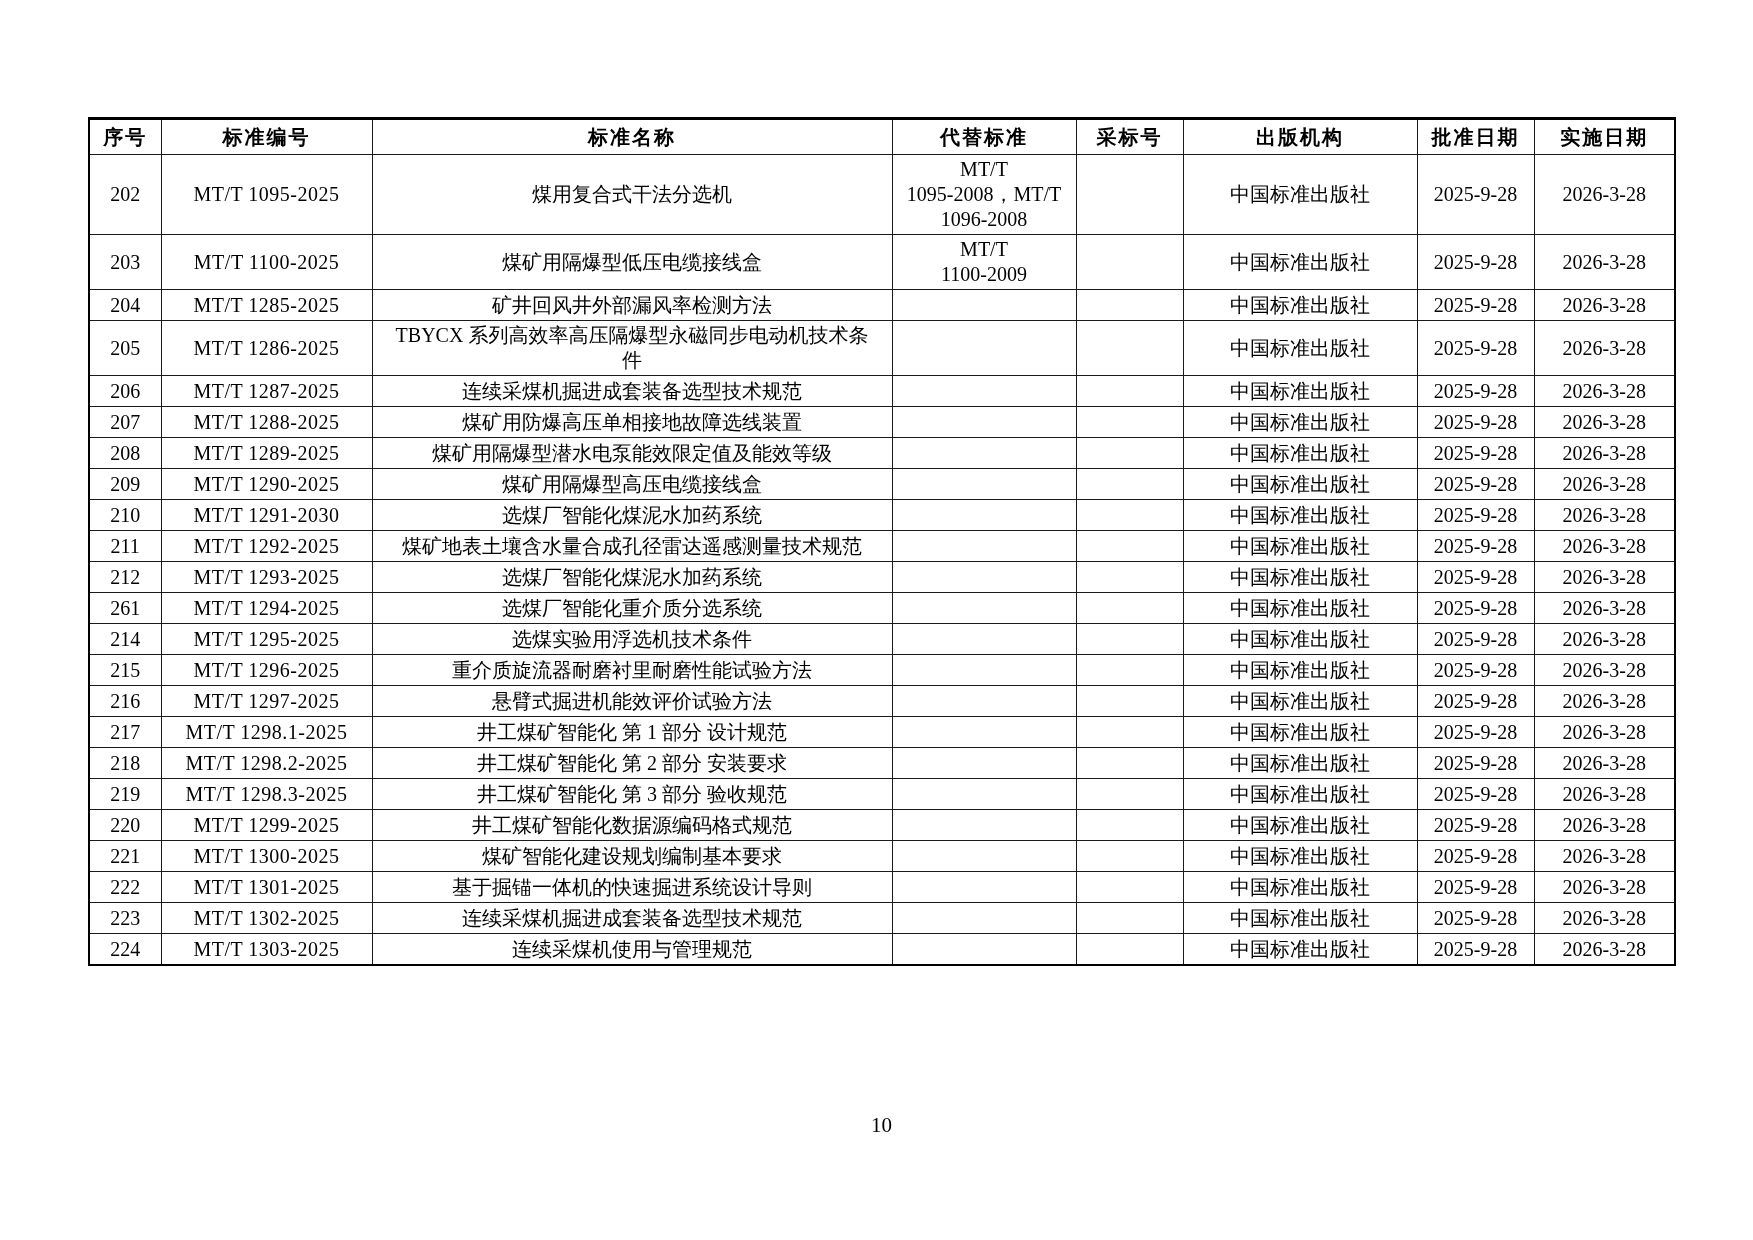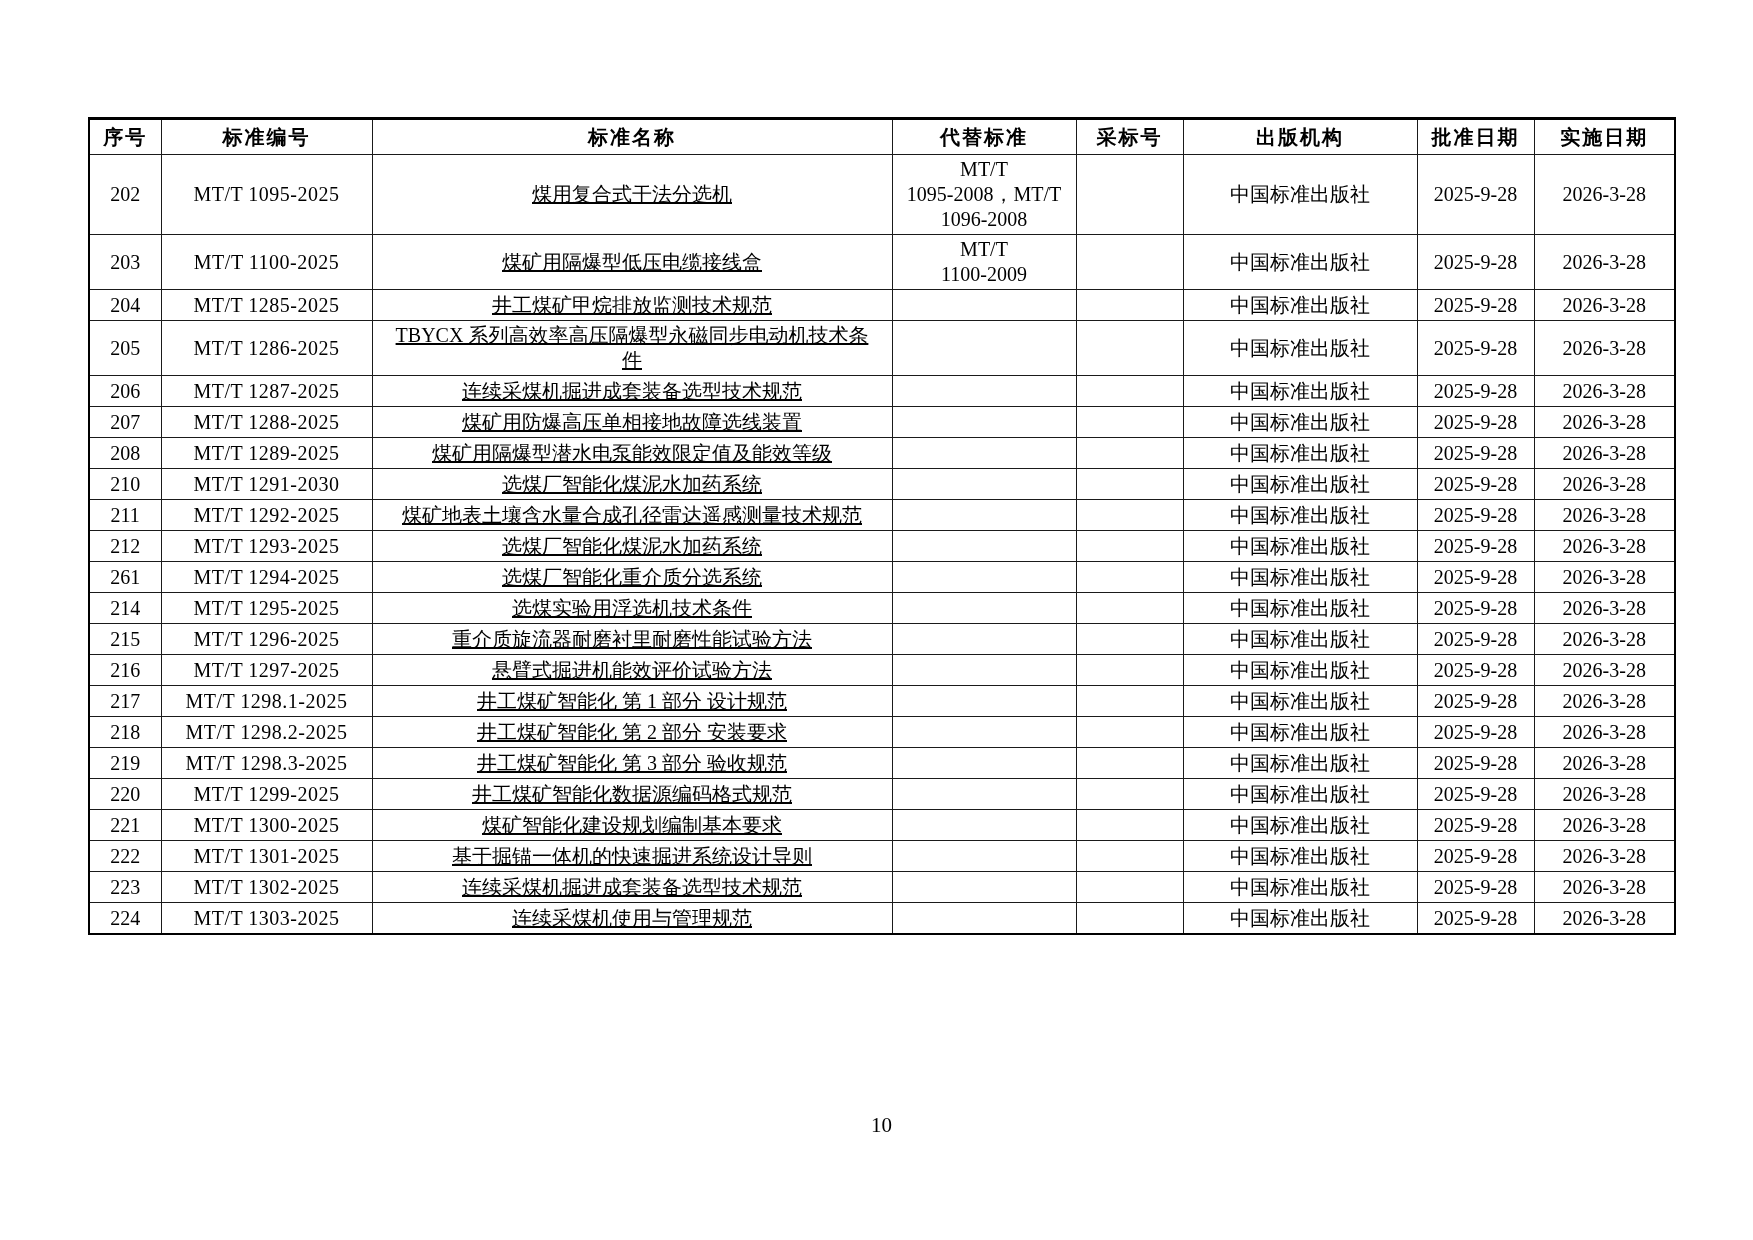--- a/index.html
+++ b/index.html
@@ -38,21 +38,21 @@
     letter-spacing: 2px;
     line-height: 26px;
     padding: 4px 2px;
   }
   .doc-table td {
     font-size: 20px;
     line-height: 25px;
     padding: 2px 4px;
     height: 26px;
   }
-  .doc-table td.col-name { padding: 2px 16px; text-decoration: underline; }
+  .doc-table td.col-name { padding: 2px 16px; }
   .doc-table td.col-replaces { white-space: pre-line; padding: 2px 6px; margin-left: 36px; }
   .doc-table td.col-code { letter-spacing: 0.5px; }
   .page-number {
     position: absolute;
     top: 1112px;
     left: 0;
     width: 1763px;
     text-align: center;
     font-size: 21px;
     line-height: 26px;
@@ -106,21 +106,21 @@
           <td class="col-replaces">MT/T
 1100-2009</td>
           <td class="col-adoption"></td>
           <td class="col-publisher">中国标准出版社</td>
           <td class="col-approval">2025-9-28</td>
           <td class="col-implementation">2026-3-28</td>
         </tr>
         <tr>
           <td class="col-no">204</td>
           <td class="col-code">MT/T 1285-2025</td>
-          <td class="col-name">井工煤矿甲烷排放监测技术规范</td>
+          <td class="col-name">矿井回风井外部漏风率检测方法</td>
           <td class="col-replaces"></td>
           <td class="col-adoption"></td>
           <td class="col-publisher">中国标准出版社</td>
           <td class="col-approval">2025-9-28</td>
           <td class="col-implementation">2026-3-28</td>
         </tr>
         <tr>
           <td class="col-no">205</td>
           <td class="col-code">MT/T 1286-2025</td>
           <td class="col-name">TBYCX 系列高效率高压隔爆型永磁同步电动机技术条件</td>
@@ -154,20 +154,30 @@
           <td class="col-no">208</td>
           <td class="col-code">MT/T 1289-2025</td>
           <td class="col-name">煤矿用隔爆型潜水电泵能效限定值及能效等级</td>
           <td class="col-replaces"></td>
           <td class="col-adoption"></td>
           <td class="col-publisher">中国标准出版社</td>
           <td class="col-approval">2025-9-28</td>
           <td class="col-implementation">2026-3-28</td>
         </tr>
         <tr>
+          <td class="col-no">209</td>
+          <td class="col-code">MT/T 1290-2025</td>
+          <td class="col-name">煤矿用隔爆型高压电缆接线盒</td>
+          <td class="col-replaces"></td>
+          <td class="col-adoption"></td>
+          <td class="col-publisher">中国标准出版社</td>
+          <td class="col-approval">2025-9-28</td>
+          <td class="col-implementation">2026-3-28</td>
+        </tr>
+        <tr>
           <td class="col-no">210</td>
           <td class="col-code">MT/T 1291-2030</td>
           <td class="col-name">选煤厂智能化煤泥水加药系统</td>
           <td class="col-replaces"></td>
           <td class="col-adoption"></td>
           <td class="col-publisher">中国标准出版社</td>
           <td class="col-approval">2025-9-28</td>
           <td class="col-implementation">2026-3-28</td>
         </tr>
         <tr>

